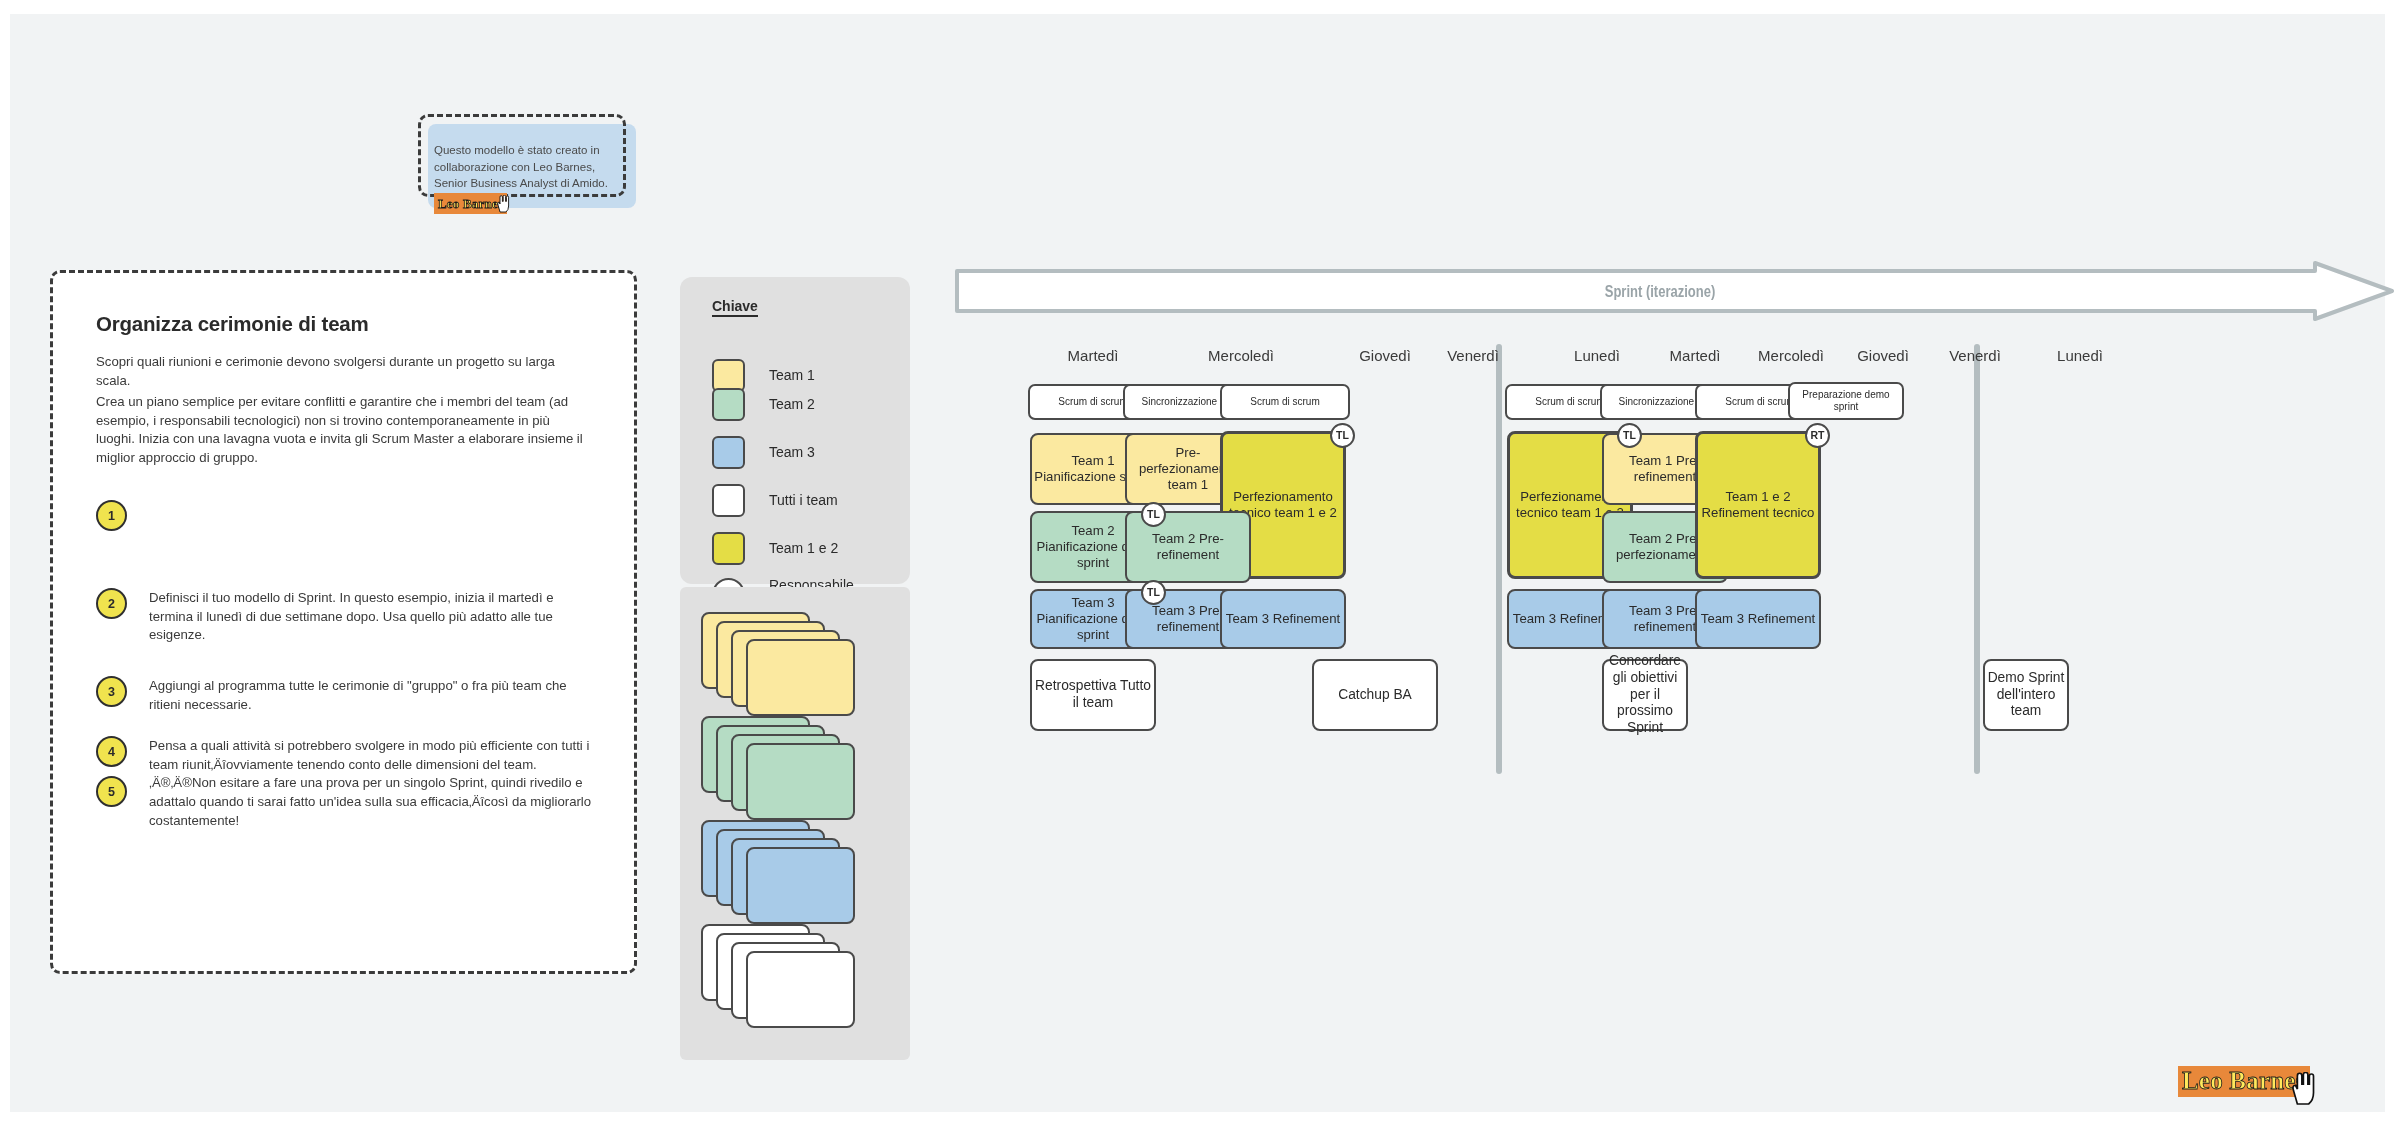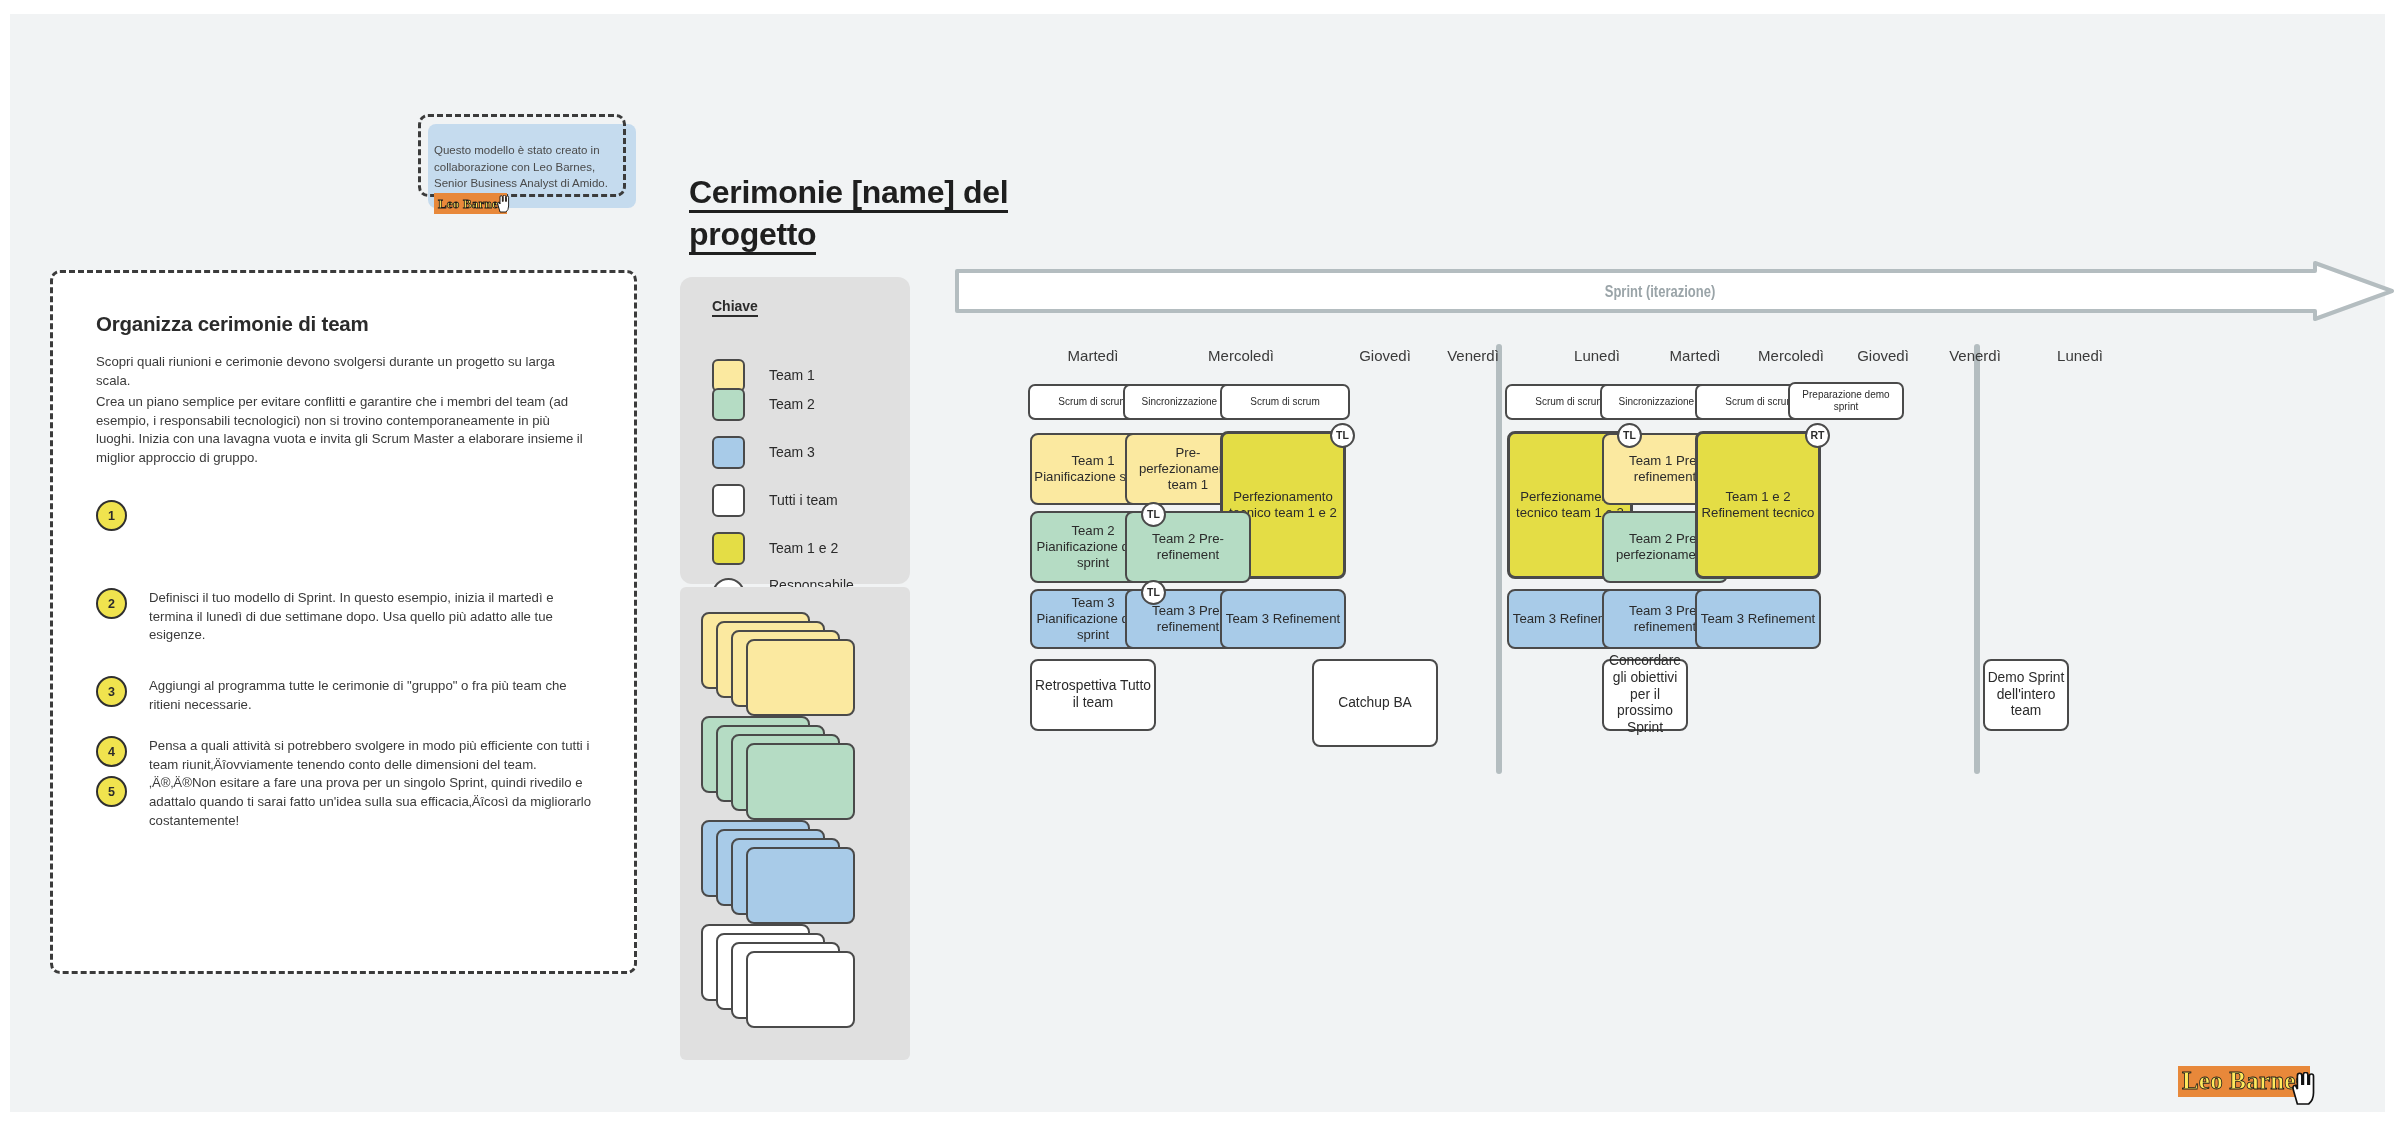--- a/index.html
+++ b/index.html
@@ -167,24 +167,20 @@
     <div id="attrib-dash"></div>
     <div id="attrib-text">Questo modello è stato creato in collaborazione con Leo Barnes, Senior Business Analyst di Amido.</div>
     <div id="attrib-leo" class="leo-badge">
       <span class="leo-text">Leo Barnes</span>
       <svg class="cursor-hand" style="right:-4px;top:2px;" viewBox="0 0 16 18">
         <path d="M5 17 L3 10 Q2 7 4 7 L5 9 L5 2 Q5 0.6 6.2 0.6 Q7.4 0.6 7.4 2 L7.4 6.4 L8.2 6.4 L8.2 1.4 Q8.2 0.2 9.4 0.2 Q10.6 0.2 10.6 1.4 L10.6 6.4 L11.4 6.4 L11.4 2.2 Q11.4 1 12.5 1 Q13.6 1 13.6 2.2 L13.6 11 Q13.6 15 11 17 Z" fill="#ffffff" stroke="#111" stroke-width="0.9"></path>
       </svg>
     </div>
   </div>
 
-  <div id="page-title">
-    <span class="u">Cerimonie [name] del</span><br>
-    <span class="u">progetto</span>
-  </div>
 
   <div id="info-panel">
     <div id="info-title">Organizza cerimonie di team</div>
     <div id="info-p2" class="info-para">Crea un piano semplice per evitare conflitti e garantire che i membri del team (ad esempio, i responsabili tecnologici) non si trovino contemporaneamente in più luoghi. Inizia con una lavagna vuota e invita gli Scrum Master a elaborare insieme il miglior approccio di gruppo.</div>
     <div id="info-p1" class="info-para">Scopri quali riunioni e cerimonie devono svolgersi durante un progetto su larga scala.</div>
     <div id="steps">
         <div class="step" style="position: absolute; left: 0px; top: 0px; width: 500px;">
           <div class="step-num">1</div>
         </div>
         <div class="step" style="position: absolute; left: 0px; top: 88px; width: 500px;">
@@ -310,21 +306,21 @@
         </div>
         <div class="card big" style="left: 185px; top: 340px; width: 126px; height: 60px; background: rgb(168, 203, 232);">
           <span>Team 3 Pre-refinement</span>
         </div>
         <div class="card big" style="left: 280px; top: 340px; width: 126px; height: 60px; background: rgb(168, 203, 232);">
           <span>Team 3 Refinement</span>
         </div>
         <div class="card plain" style="left: 90px; top: 410px; width: 126px; height: 72px; background: rgb(255, 255, 255);">
           <span>Retrospettiva Tutto il team</span>
         </div>
-        <div class="card plain" style="left: 372px; top: 410px; width: 126px; height: 88px; background: rgb(255, 255, 255);">
+        <div class="card plain" style="left: 372px; top: 410px; width: 126px; height: 72px; background: rgb(255, 255, 255);">
           <span>Catchup BA</span>
         </div>
         <div class="card mini" style="left: 565px; top: 135px; width: 130px; height: 36px; background: rgb(255, 255, 255);">
           <span>Scrum di scrum</span>
         </div>
         <div class="card mini" style="left: 660px; top: 135px; width: 130px; height: 36px; background: rgb(255, 255, 255);">
           <span>Sincronizzazione PO</span>
         </div>
         <div class="card mini" style="left: 755px; top: 135px; width: 130px; height: 36px; background: rgb(255, 255, 255);">
           <span>Scrum di scrum</span>

